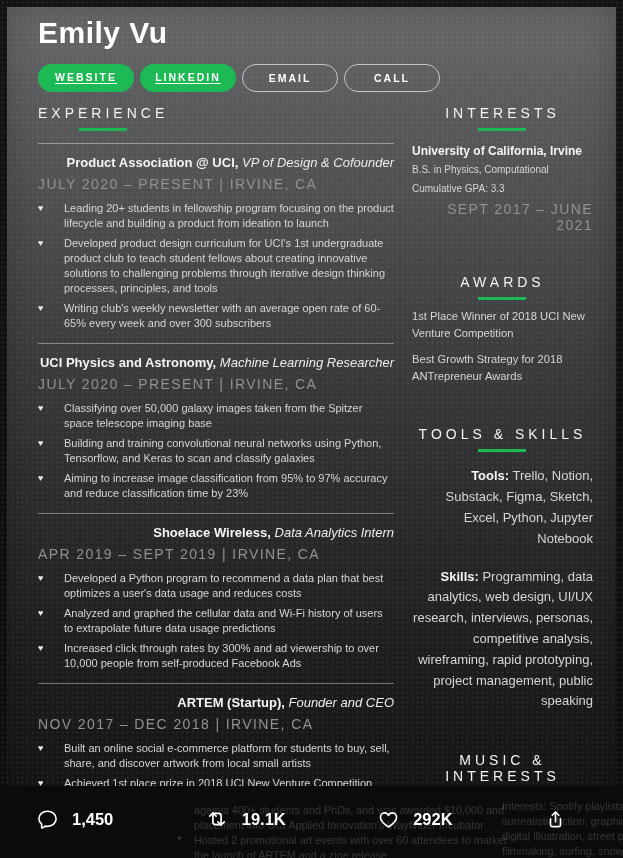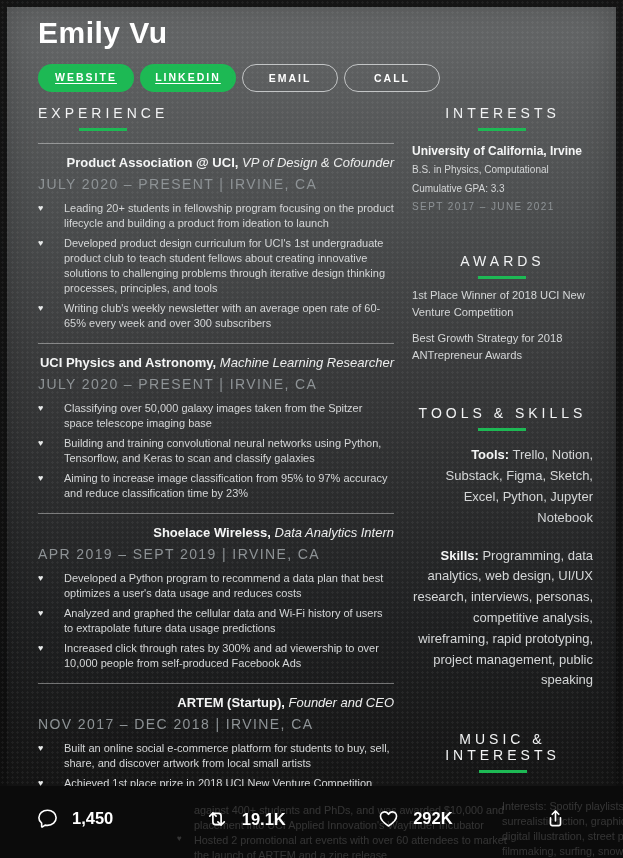--- a/index.html
+++ b/index.html
@@ -34,32 +34,32 @@
   .jobtitle .role{font-style:italic;font-weight:400;color:#eceded;}
   .meta{font-size:14px;letter-spacing:1.4px;color:#8e9396;margin-top:5px;}
   ul.bullets{list-style:none;margin:9px 0 0 0;padding:0;}
   ul.bullets li{display:flex;gap:15px;margin:0 0 5px 0;font-size:11px;line-height:1.36;color:#d4d6d7;}
   .heart{flex:0 0 11px;color:#e7e9e9;font-size:9px;line-height:1.7;}
   .rsec{text-align:center;}
   .rsec .body{text-align:right;font-size:13px;line-height:1.6;color:#d4d6d7;margin:0;}
   .rsec .body b{color:#f4f5f5;}
   .school{font-size:12px;font-weight:700;color:#f4f5f5;text-align:left;margin-top:13px;}
   .edu-lines{font-size:10px;line-height:1.5;text-align:left;margin-top:4px;color:#d4d6d7;}
-  .rmeta{font-size:10px;letter-spacing:1.4px;color:#8e9396;text-align:left;margin-top:5px;}
+  .rmeta{font-size:14px;letter-spacing:1.4px;color:#8e9396;text-align:right;margin-top:5px;}
   .rsec + .rsec{margin-top:40px;}
   .rsec .body + .body{margin-top:17px;}
   .award{font-size:11.2px;line-height:1.55;text-align:left;color:#d4d6d7;margin-top:8px;}
   .awards-list{margin-top:5px;}
   
   .tweet-bar{position:absolute;left:0;right:0;bottom:0;height:72px;background:#0b0b0b;overflow:hidden;}
   .ghost{position:absolute;font-size:10.8px;line-height:15px;color:rgba(255,255,255,0.17);white-space:nowrap;}
   .ghost-left{left:194px;top:17px;}
   .ghost-right{left:502px;top:13px;}
   .ghost-heart{position:absolute;left:177px;top:48px;font-size:8px;color:rgba(255,255,255,0.17);}
-  .actions{position:absolute;left:36px;right:56px;top:21px;display:flex;justify-content:space-between;align-items:flex-start;gap:24px;}
+  .actions{position:absolute;left:36px;right:56px;top:21px;display:flex;justify-content:space-between;align-items:center;gap:24px;}
   .action{display:flex;align-items:center;gap:13px;color:#fff;font-size:16.5px;font-weight:700;cursor:pointer;}
   .action svg{display:block;}
   .aicon{stroke:#fff;stroke-width:1.7;fill:none;stroke-linecap:round;stroke-linejoin:round;}
 </style>
 </head>
 <body>
 
 <div class="page">
   <div class="dots"></div>
 

